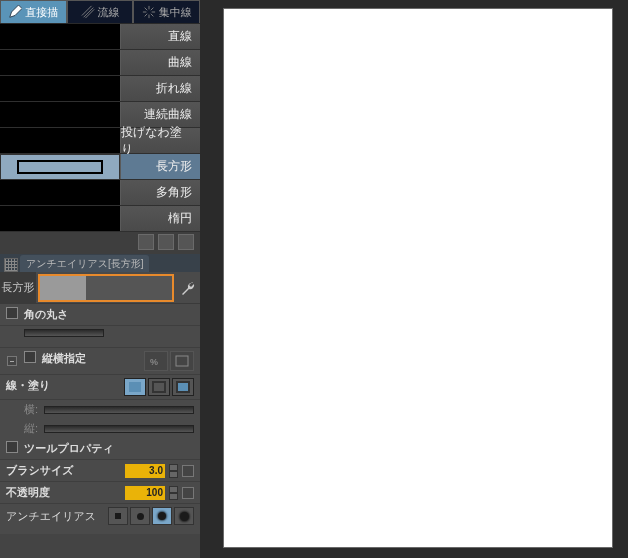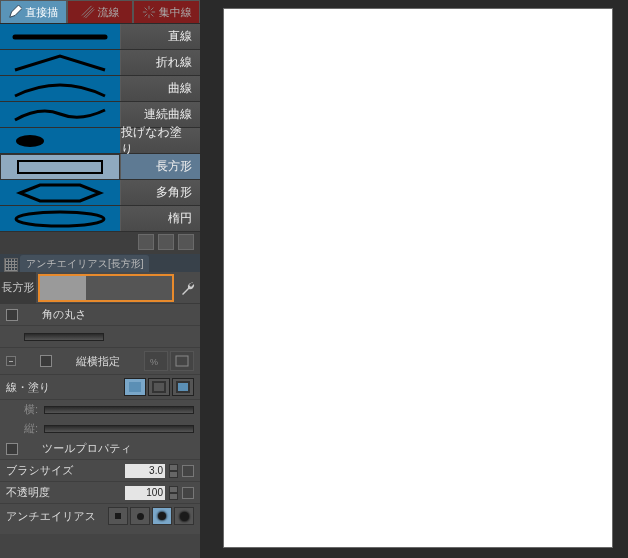--- a/index.html
+++ b/index.html
@@ -4,26 +4,26 @@
 <style>
   * { margin: 0; padding: 0; box-sizing: border-box; font-family: "メイリオ", Meiryo, sans-serif; }
   body { background: #4a4a4a; width: 628px; height: 558px; overflow: hidden; }
   .root { display: flex; height: 100%; }
   .left-panel { width: 200px; background: #444; display: flex; flex-direction: column; }
   .canvas-wrap { flex: 1; background: #2a2a2a; display: flex; align-items: flex-start; justify-content: center; padding: 8px 0 0 8px; }
   .canvas { width: 390px; height: 540px; background: #fff; border: 1px solid #6a6a6a; }
 
   
   .tool-tabs { display: flex; height: 24px; background: #3e3e3e; border-bottom: 1px solid #2a2a2a; }
-  .tool-tab { flex: 1; display: flex; align-items: center; justify-content: center; gap: 3px; font-size: 11px; color: #aaa; background: #7f1d1d; border: 1px solid #555; border-bottom: none; }
+  .tool-tab { flex: 1; display: flex; align-items: center; justify-content: center; gap: 3px; font-size: 11px; color: #aaa; background: #0f172a; border: 1px solid #555; border-bottom: none; }
   .tool-tab.active { background: #5a94b8; color: #fff; }
   .tool-tab .ticon { width: 14px; height: 14px; }
 
   
-  .sub-list { background: #0369a1; }
+  .sub-list { background: #000000; }
   .sub-row { display: flex; align-items: center; height: 26px; border-bottom: 1px solid #2f2f2f; cursor: pointer; }
   .sub-preview { width: 120px; height: 26px; display: flex; align-items: center; justify-content: center; }
   .sub-preview svg { width: 100px; height: 22px; }
   .sub-label-cell { flex: 1; border-left: 1px solid #5a5a5a; height: 100%; display: flex; align-items: center; justify-content: flex-end; padding-right: 8px; font-size: 12px; color: #eee; background: linear-gradient(#555,#4a4a4a); }
   .sub-row.active .sub-preview { background: #8fa9bf; border: 1px solid #333; }
   .sub-row.active .sub-label-cell { background: #5e7a93; }
 
   .sub-icons { height: 22px; display: flex; justify-content: flex-end; gap: 4px; padding: 2px 6px; background: #3e3e3e; }
   .ibtn { width: 16px; height: 16px; border: 1px solid #6a6a6a; background: #555; }
 
@@ -37,42 +37,42 @@
   .tp-body { background: #4a4a4a; padding: 0 0 6px 0; font-size: 11px; color: #ddd; }
 
   
   .preset { display: flex; align-items: center; height: 32px; border-bottom: 1px solid #3a3a3a;}
   .preset-label { width: 36px; background: #3a3a3a; height: 100%; display: flex; align-items: center; justify-content: center; color: #ccc; }
   .preset-strip { flex: 1; height: 28px; margin: 0 2px; border: 2px solid #e88a2c; display: flex; }
   .preset-strip .p1 { width: 35%; background: #9a9a9a; }
   .preset-strip .p2 { flex: 1; background: #555; }
   .wrench { width: 16px; height: 16px; margin: 0 4px; }
 
-  .prop-row { display: flex; align-items: center; padding: 3px 6px; gap: 24px; border-bottom: 1px solid #3e3e3e; min-height: 22px;}
+  .prop-row { display: flex; padding: 3px 6px; gap: 6px; border-bottom: 1px solid #3e3e3e; min-height: 22px; font-weight: bold;}
   .prop-label { flex-shrink: 0; font-size: 11px; }
   .checkbox { width: 12px; height: 12px; border: 1px solid #888; background: #3a3a3a; flex-shrink:0;}
   .mini-slider { height: 8px; background: linear-gradient(#2a2a2a,#555); border: 1px solid #222; }
 
   
   .btn-row { display: flex; gap: 2px; margin-left: auto; }
   .mode-btn { width: 22px; height: 18px; border: 1px solid #222; background: #555; display:flex; align-items:center; justify-content:center;}
   .mode-btn.on { background: #7aa7c9; }
 
   .orient-btn { width: 24px; height: 20px; border: 1px solid #555; background: #444; color:#888; font-size:10px; display:flex;align-items:center;justify-content:center;}
   .minus-col { width: 12px; display:flex; align-items:center; justify-content:center;}
   .minus-col .minus { width:10px; height:10px; border:1px solid #777; background:#444; position:relative;}
   .minus-col .minus::after { content:""; position:absolute; left:2px; right:2px; top:4px; height:1px; background:#aaa;}
 
   .dim-rows { padding-left: 18px; }
   .dim-row { display:flex; align-items:center; gap:6px; padding:2px 6px;}
   .dim-row .dim-label { width:14px; color:#888; font-size:11px;}
   .dim-row .mini-slider { flex:1; }
 
   .num-field { display:flex; align-items:center; gap:4px; margin-left:auto;}
-  .num-field .val { width:40px; height:14px; background:#e5e5e5; color:#222; font-size:10px; display:flex; align-items:center; justify-content:flex-end; padding-right:2px;}
+  .num-field .val { width:40px; height:14px; background:#eab308; color:#222; font-size:10px; display:flex; align-items:center; justify-content:flex-end; padding-right:2px;}
   .stepper { width:9px; height:14px; display:flex; flex-direction:column; }
   .stepper div { flex:1; background:#666; border:1px solid #333;}
   .link-box { width:12px; height:12px; border:1px solid #777; background:#444; }
 
   .aa-row { display:flex; align-items:center; padding:3px 6px; gap:6px;}
   .aa-dot { width:20px; height:18px; border:1px solid #333; background:#555; display:flex; align-items:center; justify-content:center;}
   .aa-dot.sel { background:#7aa7c9;}
   .aa-dot .d { border-radius:50%; background:#1a1a1a;}
   .aa-dot .d.blur { box-shadow: 0 0 2px 1px rgba(0,0,0,.6); }
 
@@ -117,35 +117,35 @@
               <path d="M5 11h90" stroke="#000" stroke-width="5" stroke-linecap="round"></path>
             </svg>
           </div>
         <div class="sub-label-cell">
             <span>直線</span>
           </div>
       </div>
       <div class="sub-row">
         <div class="sub-preview">
             <svg viewBox="0 0 100 22">
+              <path d="M5 18 Q50 -4 95 18" stroke="#000" stroke-width="3" fill="none"></path>
+            </svg>
+          </div>
+        <div class="sub-label-cell">
+            <span>曲線</span>
+          </div>
+      </div>
+      <div class="sub-row">
+        <div class="sub-preview">
+            <svg viewBox="0 0 100 22">
               <path d="M5 18 L50 4 L95 18" stroke="#000" stroke-width="3" fill="none"></path>
             </svg>
           </div>
         <div class="sub-label-cell">
             <span>折れ線</span>
-          </div>
-      </div>
-      <div class="sub-row">
-        <div class="sub-preview">
-            <svg viewBox="0 0 100 22">
-              <path d="M5 18 Q50 -4 95 18" stroke="#000" stroke-width="3" fill="none"></path>
-            </svg>
-          </div>
-        <div class="sub-label-cell">
-            <span>曲線</span>
           </div>
       </div>
       <div class="sub-row">
         <div class="sub-preview">
             <svg viewBox="0 0 100 22">
               <path d="M5 16 Q30 2 50 10 Q70 18 95 6" stroke="#000" stroke-width="3" fill="none"></path>
             </svg>
           </div>
         <div class="sub-label-cell">
             <span>連続曲線</span>

